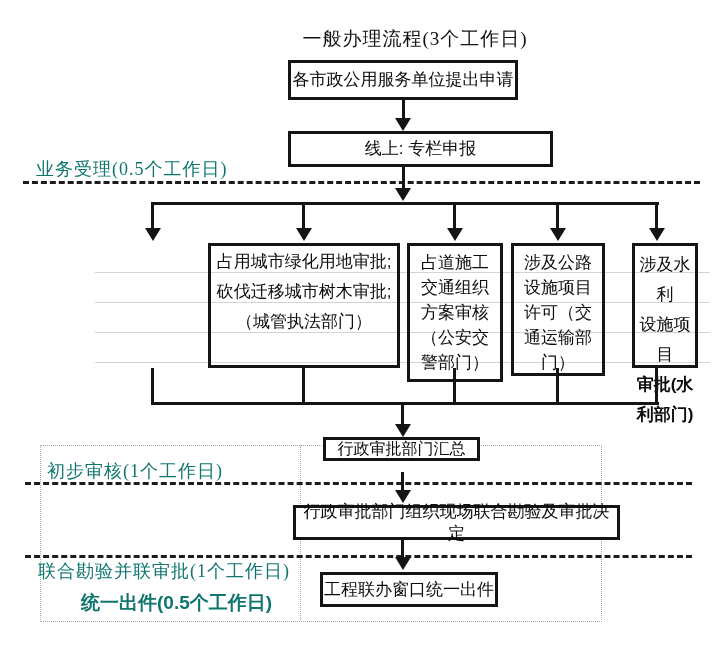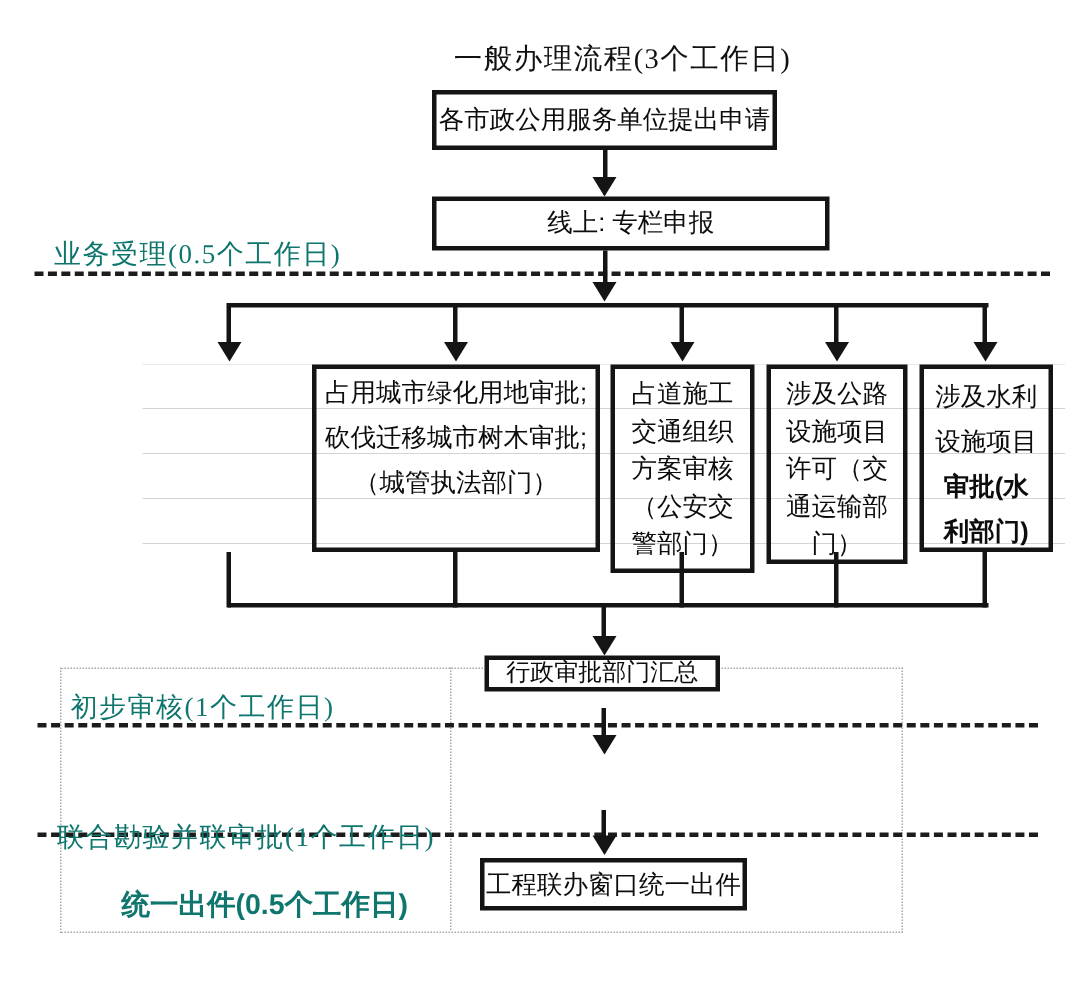--- a/index.html
+++ b/index.html
@@ -60,21 +60,21 @@
   <div class="rowguides"></div>
   <div class="lightrect" style="left:40px;top:445px;width:560px;height:175px;"></div>
   <div class="lightv" style="left:300px;top:445px;height:175px;"></div>
 
   <div class="dash" style="left:23px;top:181px;width:677px;"></div>
   <div class="dash" style="left:25px;top:482px;width:667px;"></div>
   <div class="dash" style="left:25px;top:555px;width:667px;"></div>
 
   <div class="stage" style="left:36px;top:157px;">业务受理(0.5个工作日)</div>
   <div class="stage" style="left:47px;top:459px;">初步审核(1个工作日)</div>
-  <div class="stage" style="left:38px;top:546px;">联合勘验并联审批(1个工作日)</div>
+  <div class="stage" style="left:38px;top:559px;">联合勘验并联审批(1个工作日)</div>
   <div class="stage b" style="left:38px;top:590px;margin-left:43px;">统一出件(0.5个工作日)</div>
 
   <div class="fbox" style="left:288px;top:60px;width:230px;height:40px;">各市政公用服务单位提出申请</div>
   <div class="vline" style="left:402px;top:100px;height:19px;"></div>
   <div class="ahead" style="left:395px;top:118px;"></div>
   <div class="fbox" style="left:288px;top:131px;width:265px;height:36px;">线上: 专栏申报</div>
 
   <div class="vline" style="left:402px;top:167px;height:22px;"></div>
   <div class="ahead" style="left:395px;top:188px;"></div>
 
@@ -96,36 +96,37 @@
   <div class="fbox branch" style="left:407px;top:243px;width:96px;height:139px;">占道施工
 交通组织
 方案审核
 （公安交
 警部门）</div>
   <div class="fbox branch" style="left:511px;top:243px;width:94px;height:133px;">涉及公路
 设施项目
 许可（交
 通运输部
 门）</div>
-  <div class="fbox branch tall30" style="left:613px;top:243px;width:89px;height:125px;"><span style="white-space:pre-line"><span>涉及水利
+  <div class="fbox branch tall30" style="left:632px;top:243px;width:66px;height:125px;"><span style="white-space:pre-line"><span>涉及水利
 设施项目</span>
 <span class="bold">审批(水
 利部门)</span></span></div>
 
   <div class="vline" style="left:151px;top:368px;height:37px;"></div>
   <div class="vline" style="left:302px;top:368px;height:37px;"></div>
   <div class="vline" style="left:453px;top:368px;height:37px;"></div>
   <div class="vline" style="left:556px;top:368px;height:37px;"></div>
   <div class="vline" style="left:655px;top:368px;height:37px;"></div>
   <div class="hline" style="left:152px;top:402px;width:507px;"></div>
 
   <div class="vline" style="left:401px;top:402px;height:23px;"></div>
   <div class="ahead" style="left:395px;top:424px;"></div>
   <div class="fbox" style="left:323px;top:437px;width:157px;height:24px;font-size:16px;">行政审批部门汇总</div>
 
   <div class="vline" style="left:401px;top:472px;height:20px;"></div>
   <div class="ahead" style="left:395px;top:490px;"></div>
+  <div class="fbox" style="left:293px;top:505px;width:327px;height:35px;">行政审批部门组织现场联合勘验及审批决定</div>
 
   <div class="vline" style="left:401px;top:540px;height:19px;"></div>
   <div class="ahead" style="left:395px;top:557px;"></div>
   <div class="fbox" style="left:320px;top:572px;width:178px;height:35px;">工程联办窗口统一出件</div>
 
 </div>
 
 </body></html>

